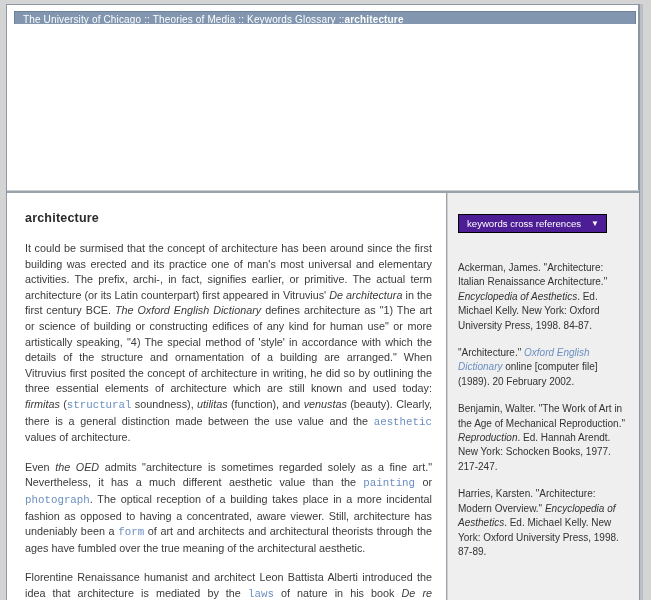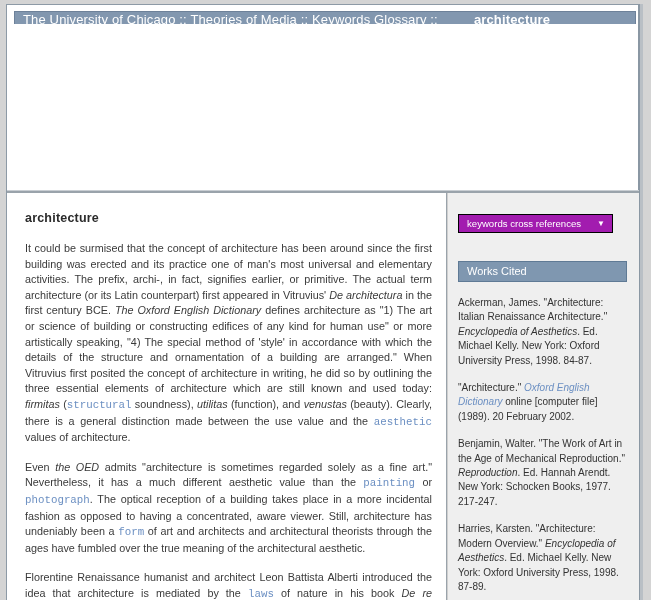--- a/index.html
+++ b/index.html
@@ -50,25 +50,24 @@
     top: 6px;
     width: 622px;
     height: 16px;
     background: #8297af;
     border: 1px solid #6d8199;
     box-sizing: border-box;
     display: flex;
     align-items: center;
     padding-left: 8px;
     color: #ffffff;
-    font-size: 13px;
+    font-size: 10px;
     letter-spacing: 0.15px;
     white-space: nowrap;
     overflow: hidden;
-    gap: 36px;
   }
   .titlebar .crumb-bold {
     font-weight: bold;
     color: #ffffff;
   }
 
   
   .masthead {
     position: absolute;
     left: 7px;
@@ -134,22 +133,22 @@
   a.inline-link {
     color: #6b8fc2;
     text-decoration: none;
     font-family: Liberation Mono, monospace;
   }
 
   
   .xref-button {
     display: inline-flex;
     align-items: center;
-    gap: 16px;
-    background: #a21caf;
+    gap: 10px;
+    background: #4c1d95;
     color: #ffffff;
     font-size: 9.6px;
     padding: 3px 7px 3px 8px;
     border: 1px solid #000000;
     box-sizing: border-box;
     white-space: nowrap;
     cursor: pointer;
   }
   .xref-button .caret {
     font-size: 8px;
@@ -207,21 +206,20 @@
         <p class="body-para"><span>Florentine Renaissance humanist and architect Leon Battista Alberti introduced the idea that architecture is mediated by the </span><a class="inline-link" href="#">laws</a><span> of nature in his book </span><i>De re aedificatoria</i><span> (1452).  By reflecting the </span><a class="inline-link" href="#">beauty</a><span> of nature in his buildings, Battista hoped to aesthetically please his viewer by drawing on embedded standards of the </span></p>
       </div>
   </div>
 
   <div class="side-col">
     <div class="xref-button">
       <span>keywords cross references</span>
       <span class="caret">▼</span>
     </div>
     <div class="sidebar-gap"></div>
-    <div class="works-cited-bar">Works Cited</div>
     <div id="citations">
         <p class="citation"><span>Ackerman, James.  "Architecture:  Italian Renaissance Architecture."   </span><i>Encyclopedia of Aesthetics</i><span>. Ed. Michael Kelly. New York: Oxford University Press, 1998. 84-87.</span></p>
         <p class="citation"><span>"Architecture."  </span><a class="cite-link" href="#" style="font-style: italic;">Oxford English Dictionary</a><span> online [computer file] (1989). 20 February 2002.</span></p>
         <p class="citation"><span>Benjamin, Walter.  "The Work of Art in the Age of Mechanical Reproduction." </span><i>Reproduction</i><span>. Ed. Hannah Arendt. New York:  Schocken Books, 1977. 217-247.</span></p>
         <p class="citation"><span>Harries, Karsten.  "Architecture:  Modern Overview."  </span><i>Encyclopedia of Aesthetics</i><span>. Ed. Michael Kelly. New York:  Oxford University Press, 1998. 87-89.</span></p>
       </div>
   </div>
 
 </div>
 

